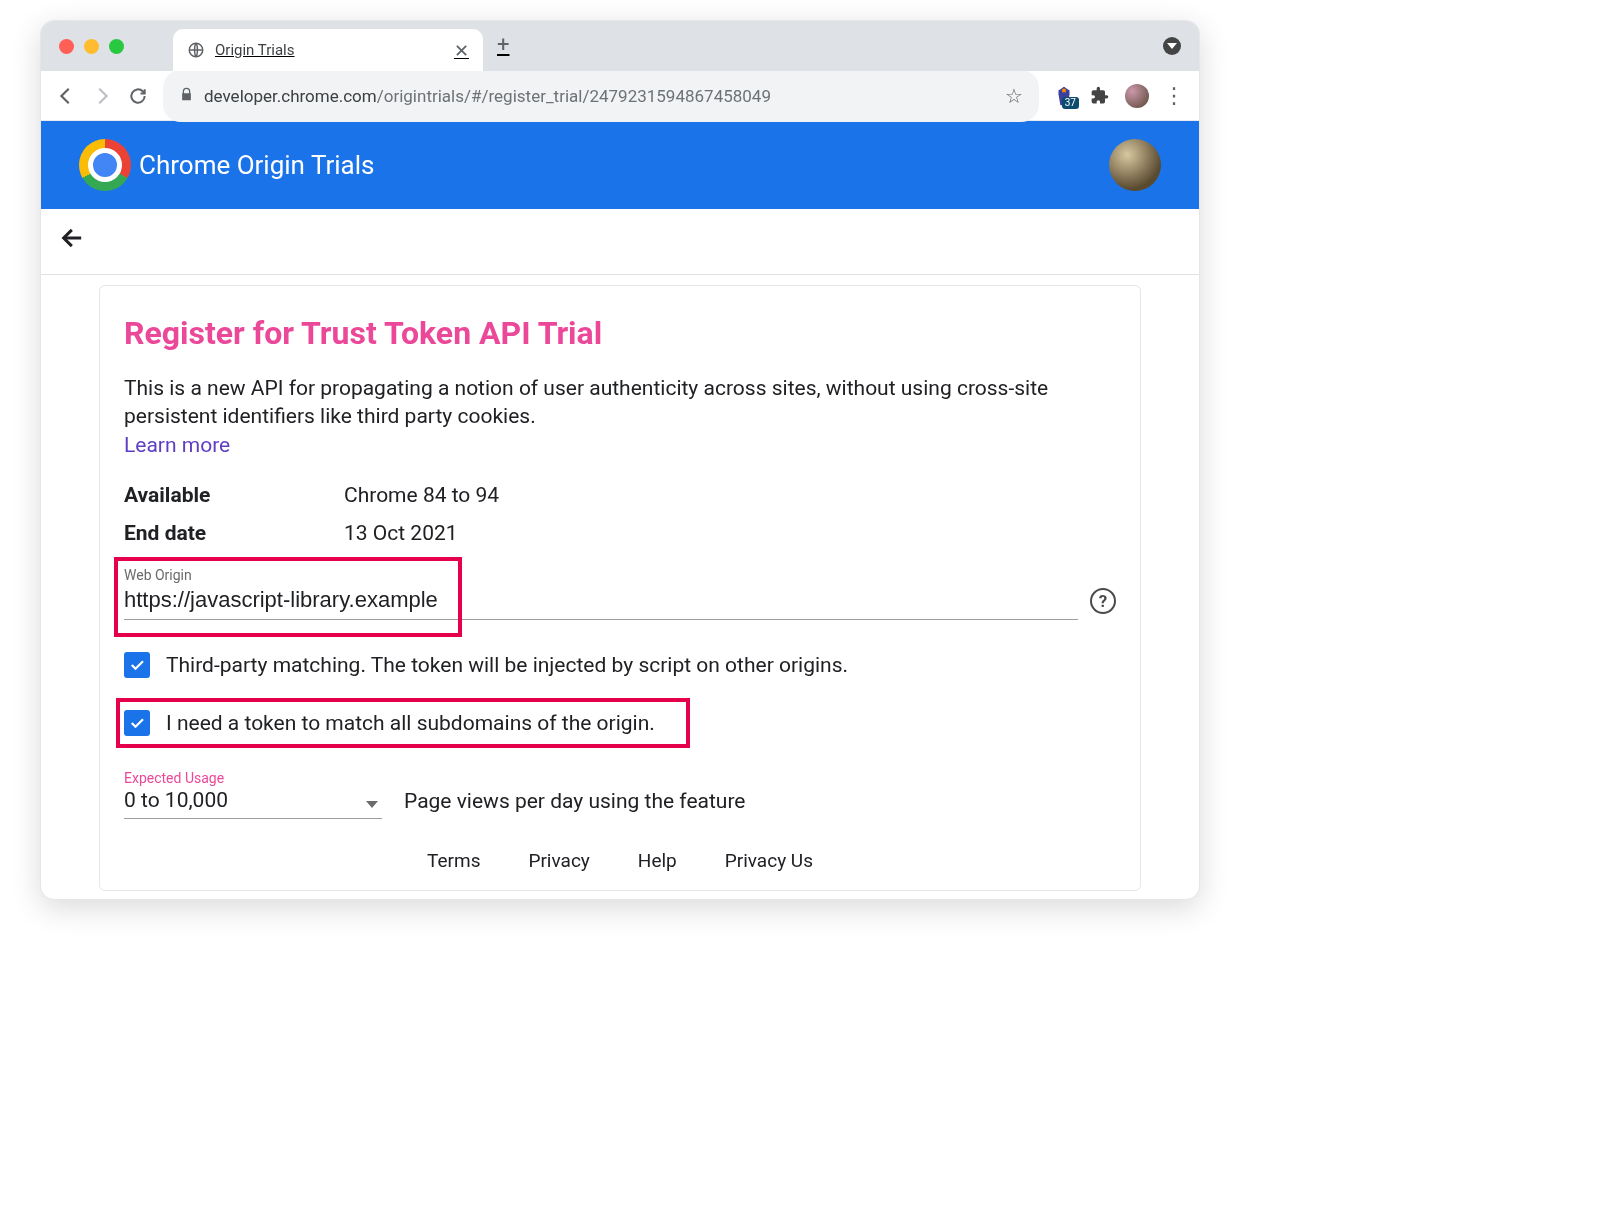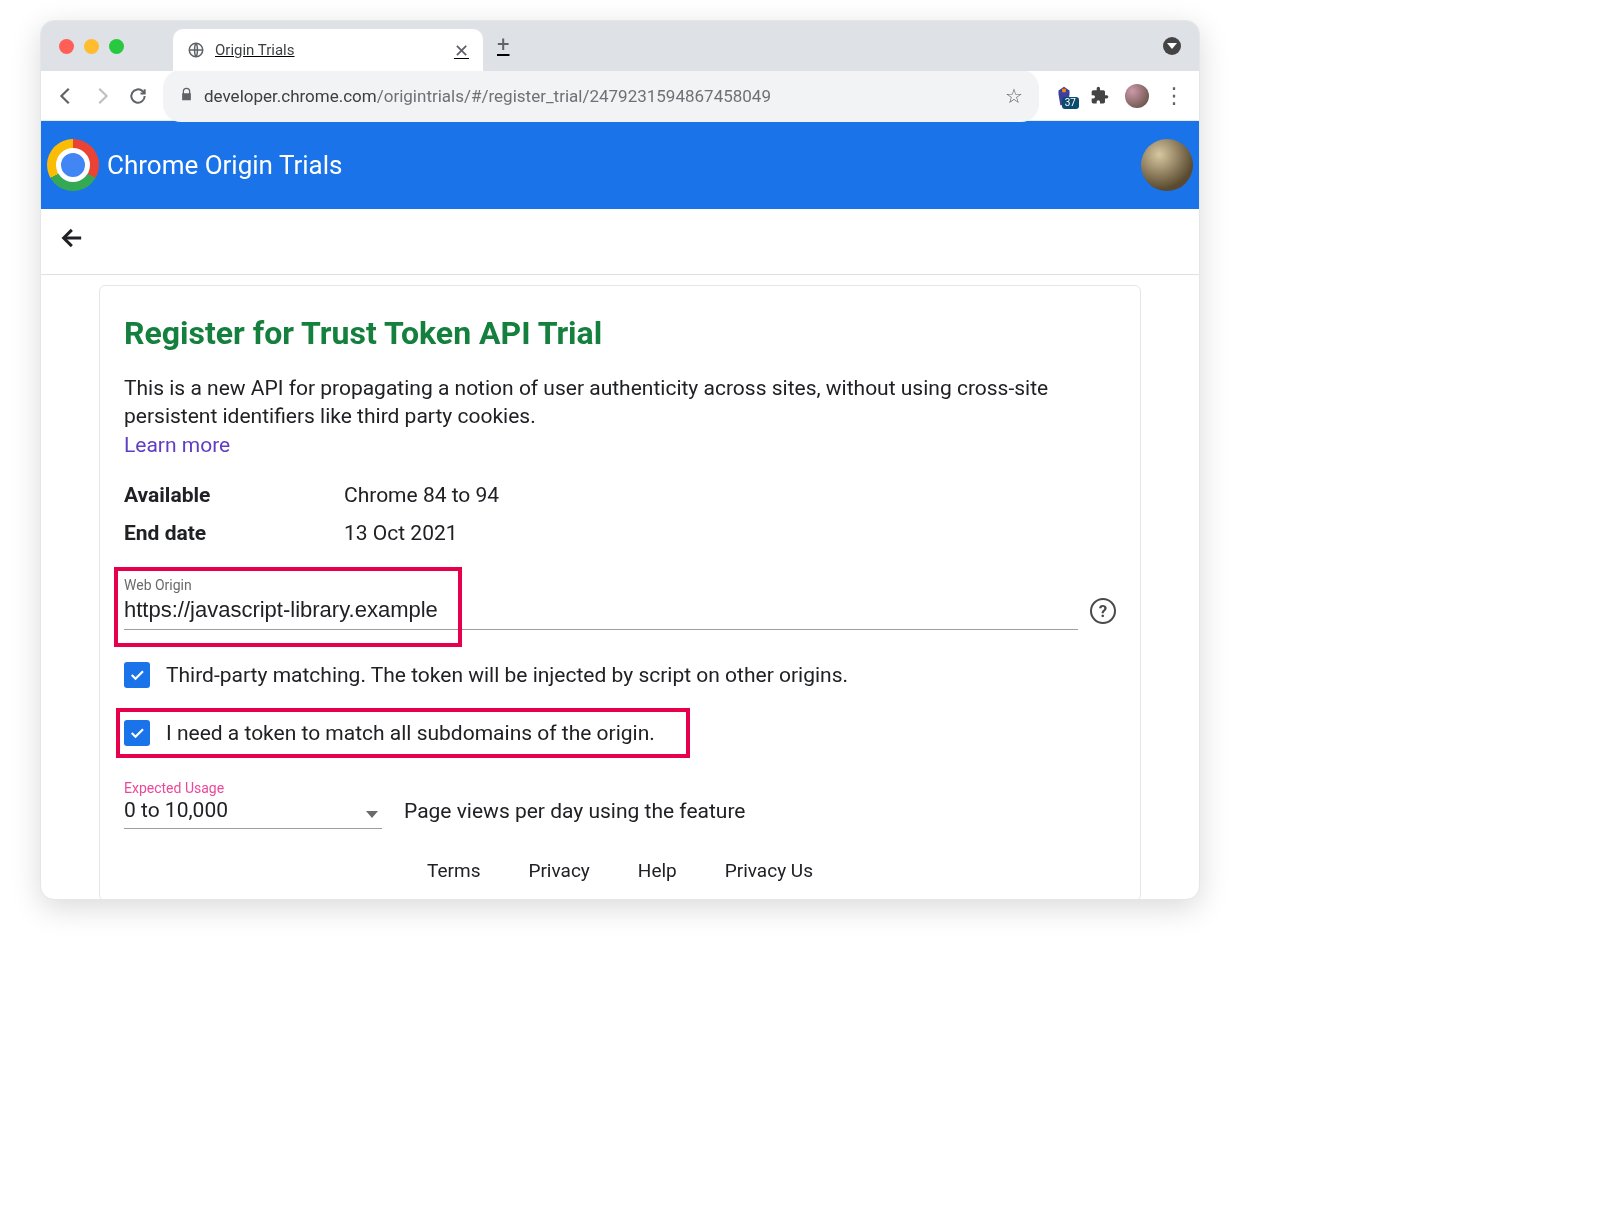--- a/index.html
+++ b/index.html
@@ -100,21 +100,21 @@
   .ext-badge{position:absolute;bottom:-2px;right:-4px;background:#0c4a6e;color:#fff;font-size:10px;padding:0 3px;border-radius:3px;line-height:12px;}
   .puzzle{color:#444;font-size:20px;}
   .avatar-sm{width:24px;height:24px;border-radius:50%;background:radial-gradient(circle at 30% 30%, #c9a, #543);}
   .kebab{color:#5f6368;font-size:22px;}
   
   .page-header{
     background:#1a73e8;
     height:88px;
     display:flex;
     align-items:center;
-    padding:0 6px;
+    padding:0 38px;
     justify-content:space-between;
   }
   .chrome-logo{
     width:52px;height:52px;border-radius:50%;position:relative;
     background:conic-gradient(#ea4335 0 120deg,#34a853 120deg 240deg,#fbbc05 240deg 360deg);
     display:flex;align-items:center;justify-content:center;
   }
   .chrome-logo::after{content:"";width:24px;height:24px;border-radius:50%;background:#4285f4;border:5px solid #fff;}
   .header-title{color:#fff;font-size:26px;margin-left:8px;}
   .header-left{display:flex;align-items:center;}
@@ -122,30 +122,30 @@
   
   .subbar{height:66px;display:flex;align-items:center;padding:0 18px;border-bottom:1px solid #e0e0e0;}
   .back-arrow{font-size:28px;color:#202124;}
   
   .card{
     margin:10px 58px 0 58px;
     border:1px solid #e6e6e6;
     border-radius:6px;
     padding:28px 24px 18px 24px;
   }
-  .card h1{font-size:32px;font-weight:700;color:#15803d;margin-bottom:22px;}
+  .card h1{font-size:32px;font-weight:700;color:#ec4899;margin-bottom:22px;}
   .desc{font-size:21px;color:#202124;line-height:1.35;}
   .learn{color:#5f3dc4;font-size:21px;display:inline-block;margin-top:2px;}
   .meta-row{display:flex;margin-top:26px;}
   .meta-label{width:220px;font-weight:700;font-size:21px;color:#202124;}
   .meta-val{font-size:21px;color:#202124;}
   .meta-row + .meta-row{margin-top:14px;}
   
   .field-wrap{margin-top:22px;display:flex;align-items:flex-end;gap:12px;}
-  .field{flex:1;position:relative;margin-top:10px;}
+  .field{flex:1;position:relative;}
   .field-label{font-size:14px;color:#6b6b6b;display:block;margin-bottom:2px;}
   .field-input{
     width:100%;border:none;border-bottom:1px solid #9e9e9e;
     font-size:22px;color:#202124;padding:2px 0 6px 0;outline:none;background:transparent;
   }
   .help-icon{width:26px;height:26px;border:2.5px solid #4a4a4a;border-radius:50%;display:flex;align-items:center;justify-content:center;font-weight:700;color:#4a4a4a;font-size:17px;margin-bottom:6px;}
   .hlbox{border:4px solid #e6004c;position:absolute;pointer-events:none;}
   .hl-origin{left:-10px;top:-10px;width:348px;height:80px;}
   
   .check-row{display:flex;align-items:center;gap:16px;margin-top:32px;position:relative;}

